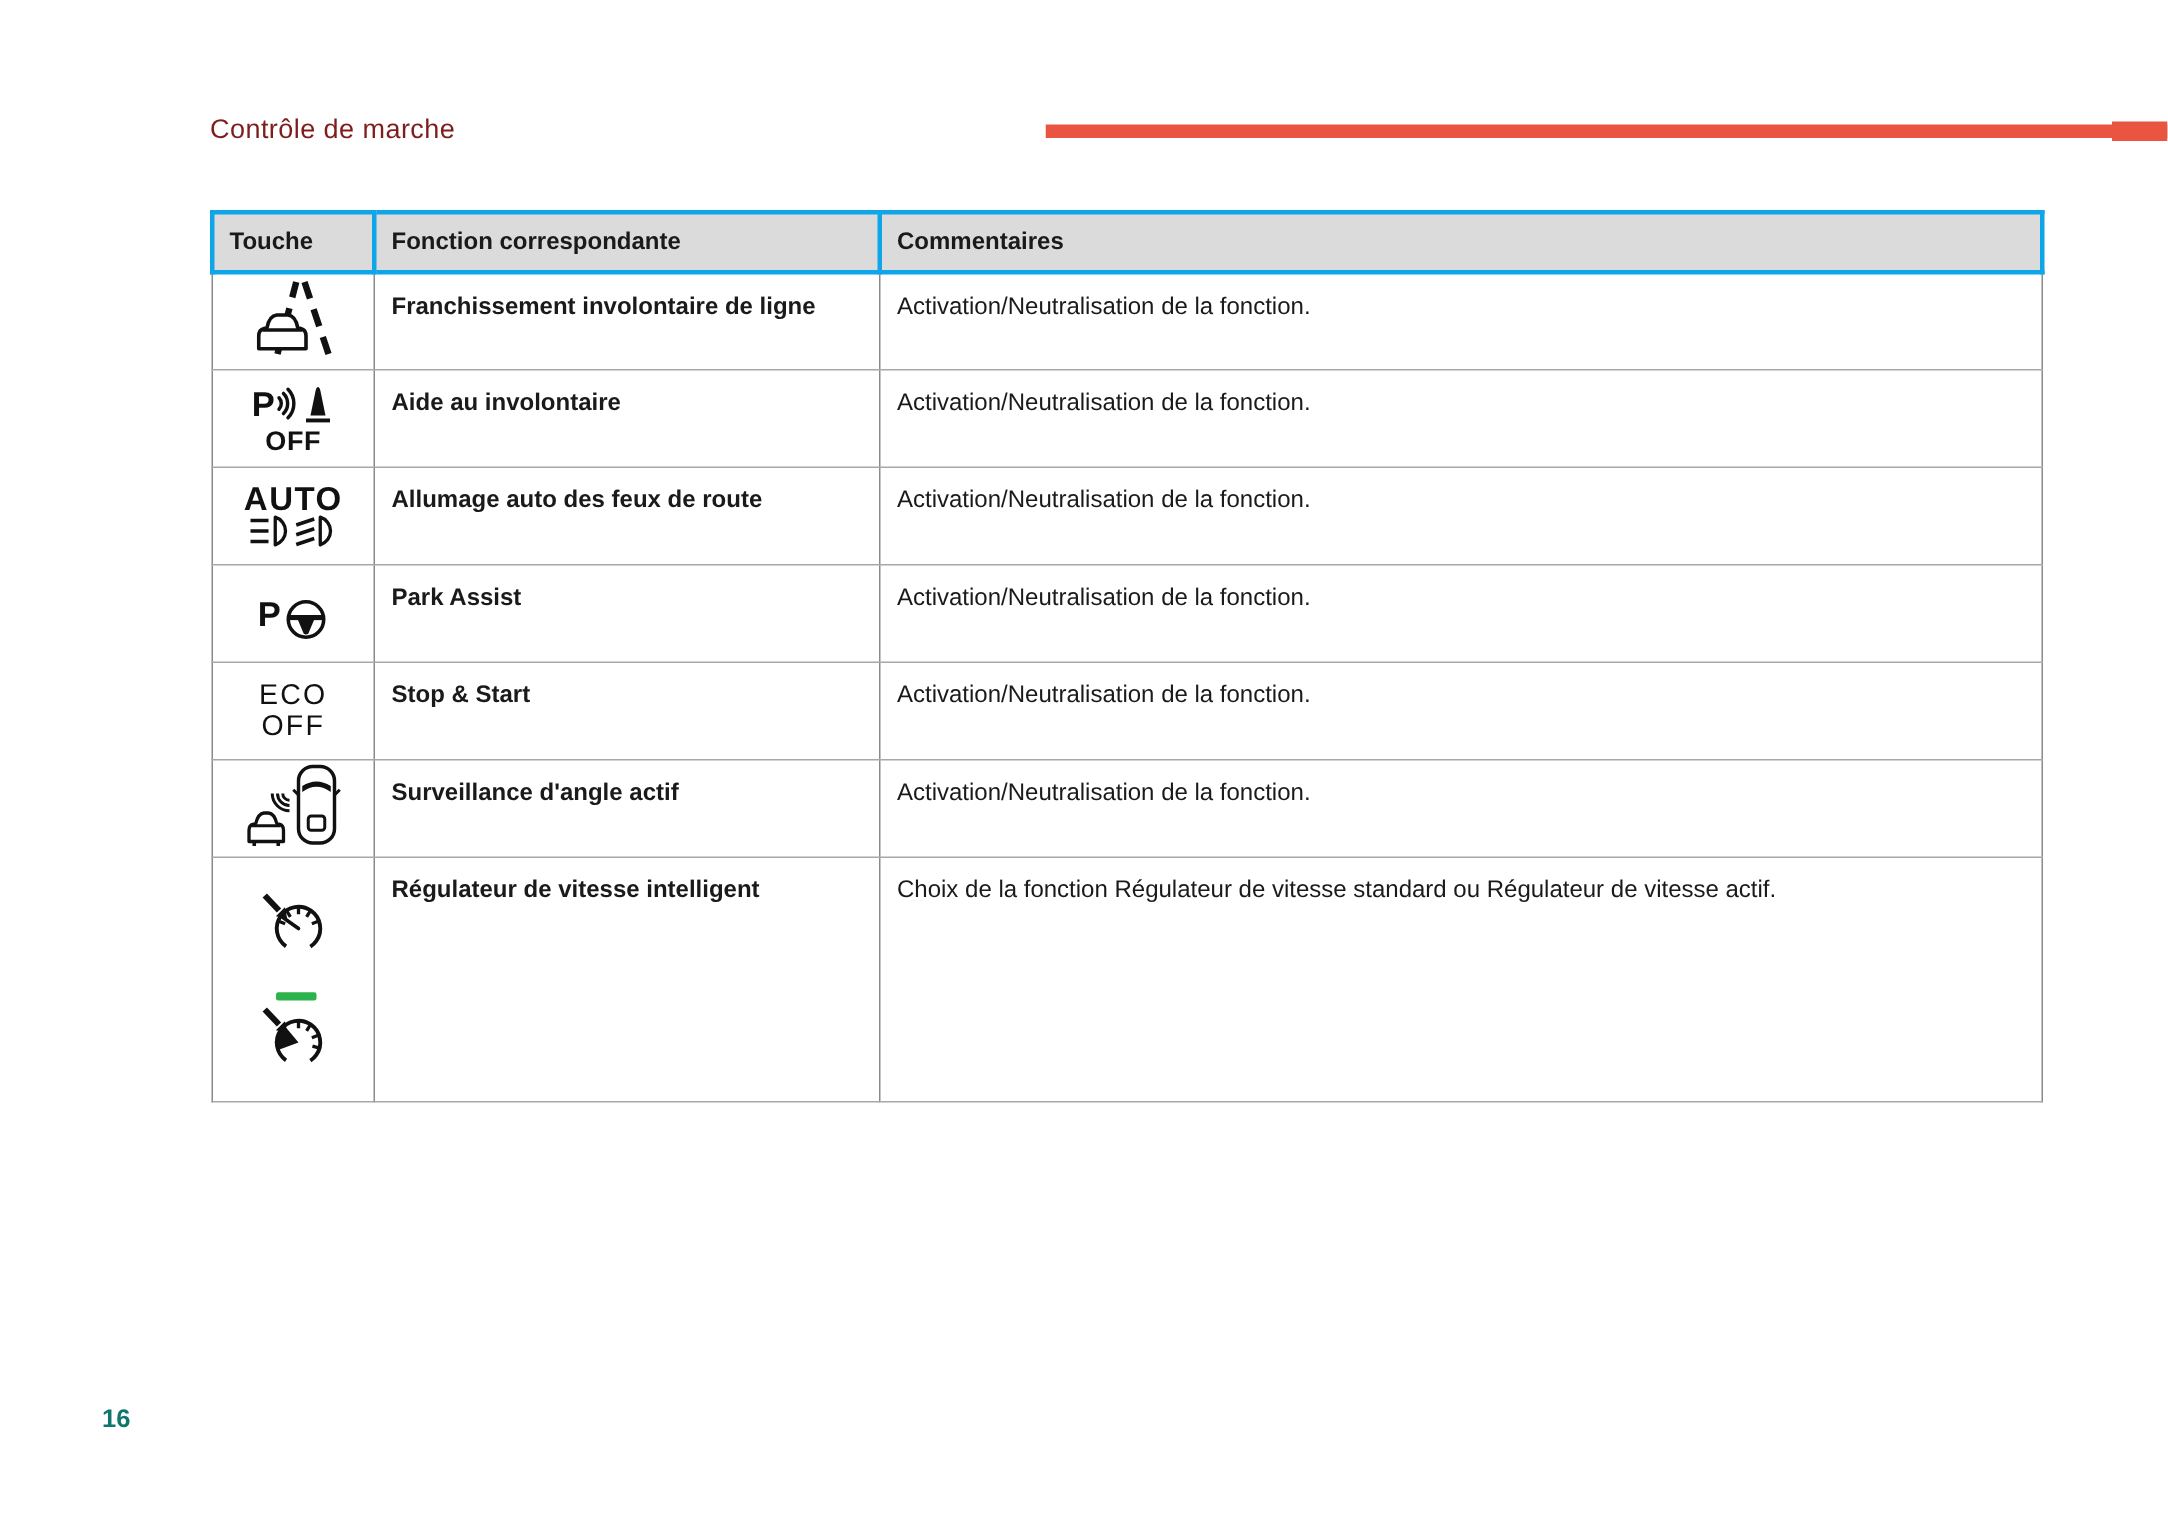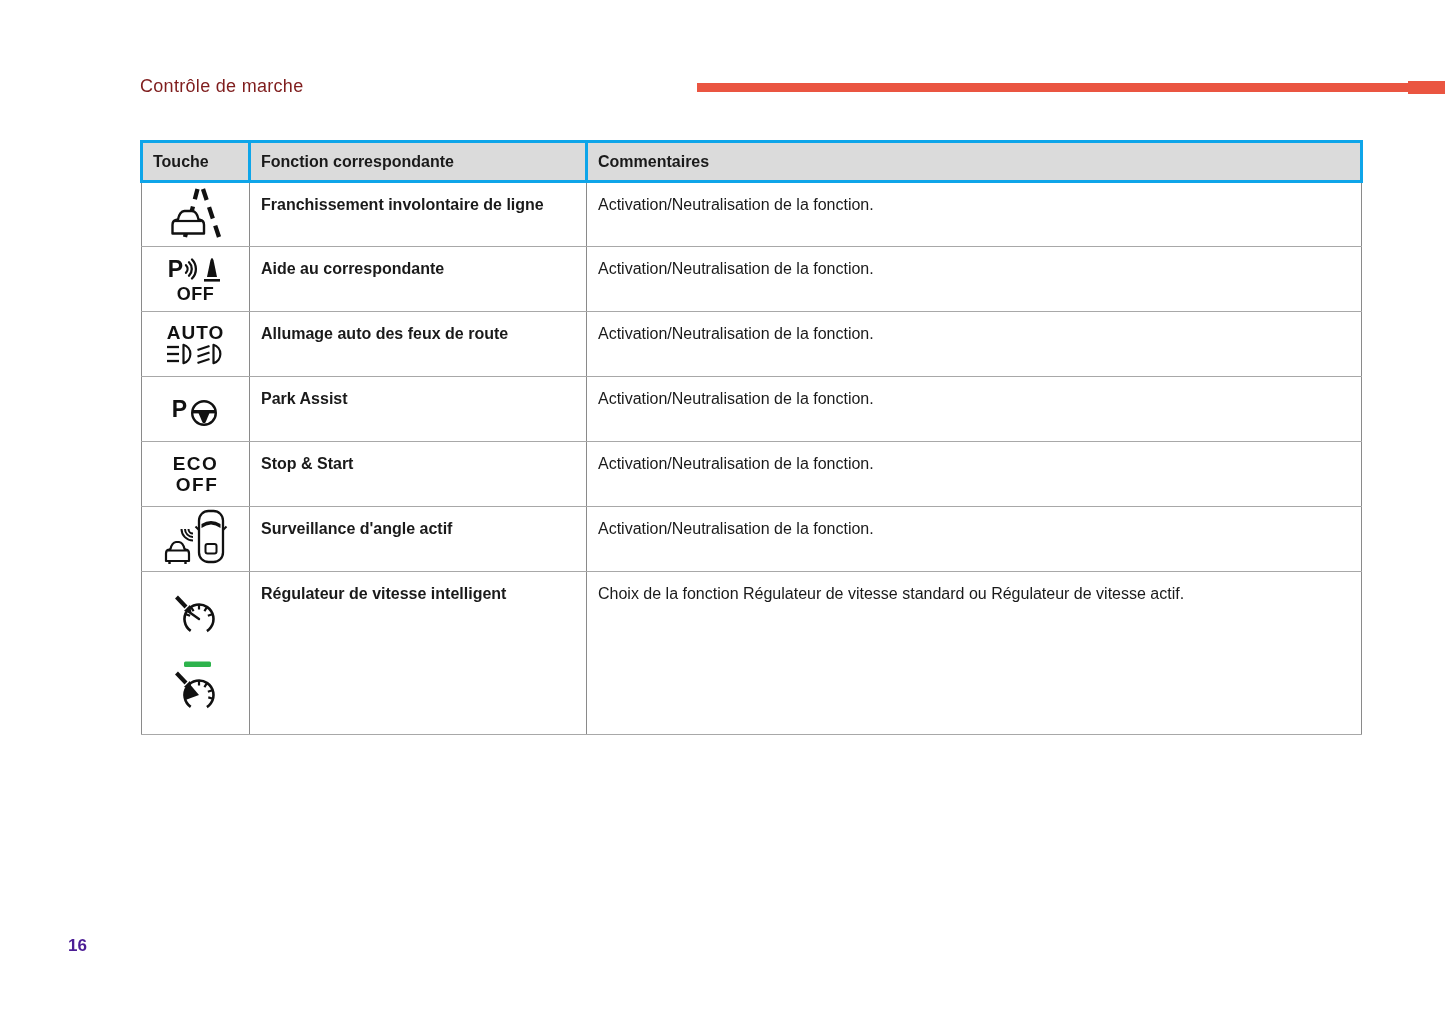--- a/index.html
+++ b/index.html
@@ -5,21 +5,21 @@
   html,body{margin:0;padding:0;background:#ffffff;}
   body{
     width:1445px;height:1019px;position:relative;overflow:hidden;
     font-family:"Liberation Sans","DejaVu Sans",sans-serif;color:#1a1a1a;
   }
   .page-title{
     position:absolute;left:140px;top:76px;font-size:18px;color:#7f1d1d;letter-spacing:.3px;
   }
   .accent-bar{position:absolute;left:697px;top:80px;width:748px;height:16px;}
   .page-number{
-    position:absolute;left:68px;top:936px;font-size:17px;font-weight:bold;color:#4c1d95;
+    position:absolute;left:68px;top:936px;font-size:17px;font-weight:bold;color:#0f766e;
   }
   table.fn-table{
     position:absolute;left:140px;top:140px;width:1220px;
     border-collapse:collapse;table-layout:fixed;
     border:1px solid #7d7d7d;
   }
   .fn-table col.c-touche{width:108px;}
   .fn-table col.c-fonction{width:337px;}
   .fn-table col.c-comment{width:775px;}
   .fn-table th{
@@ -37,22 +37,22 @@
   td.cell-icon{vertical-align:middle;text-align:center;padding:0;}
   td.cell-fn{padding:10px 12px 0 11px;font-weight:bold;font-size:16px;line-height:24px;}
   td.cell-fn .fn-text{max-width:300px;}
   td.cell-cm{padding:10px 12px 4px 11px;font-size:16px;line-height:24px;}
   
   .icon-wrap{display:inline-block;}
   .ic-row{display:flex;align-items:center;justify-content:center;}
   .ic-col{display:flex;flex-direction:column;align-items:center;}
   .ic-text-lg{font-weight:bold;font-size:23px;line-height:24px;color:#111;}
   .ic-text{font-weight:bold;font-size:18px;line-height:20px;letter-spacing:.5px;color:#111;display:block;text-align:center;}
-  .ic-auto-label{font-weight:bold;font-size:19px;line-height:20px;letter-spacing:1px;color:#111;}
-  .ic-eco span{display:block;font-weight:bold;font-size:19px;line-height:21px;letter-spacing:1.5px;color:#111;text-align:right;}
+  .ic-auto-label{font-weight:bold;font-size:22px;line-height:20px;letter-spacing:1px;color:#111;}
+  .ic-eco span{display:block;font-weight:normal;font-size:19px;line-height:21px;letter-spacing:1.5px;color:#111;text-align:center;}
   .ic-cruise-stack{display:flex;flex-direction:column;align-items:center;gap:22px;}
   svg{display:block;}
 </style>
 </head>
 <body>
 
 <div class="page-title">Contrôle de marche</div>
 
 <svg class="accent-bar" width="748" height="16" viewBox="0 0 748 16">
   <rect x="0" y="3" width="748" height="9" fill="#ea5541"></rect>
@@ -103,21 +103,21 @@
             </svg>
             <svg width="22" height="28" viewBox="0 0 22 28" fill="#111" style="margin-left:2px;margin-top:2px;">
               <path d="M11,2 Q12,2 12.6,4.5 L16,21 L6,21 L9.4,4.5 Q10,2 11,2 Z"></path>
               <rect x="3" y="23" width="16" height="2.6"></rect>
             </svg>
           </span>
           <span class="ic-text">OFF</span>
         </span>
       </td>
       <td class="cell-fn">
-          <div class="fn-text">Aide au correspondante</div>
+          <div class="fn-text">Aide au involontaire</div>
         </td>
       <td class="cell-cm">Activation/Neutralisation de la fonction.</td>
     </tr>
 
     <tr class="r">
       <td class="cell-icon">
         <span class="icon-wrap ic-col">
           <span class="ic-auto-label">AUTO</span>
           <svg width="60" height="23" viewBox="0 0 60 23" fill="none" stroke="#111">
             <line x1="1" y1="4" x2="13" y2="4" stroke-width="2.3"></line>

